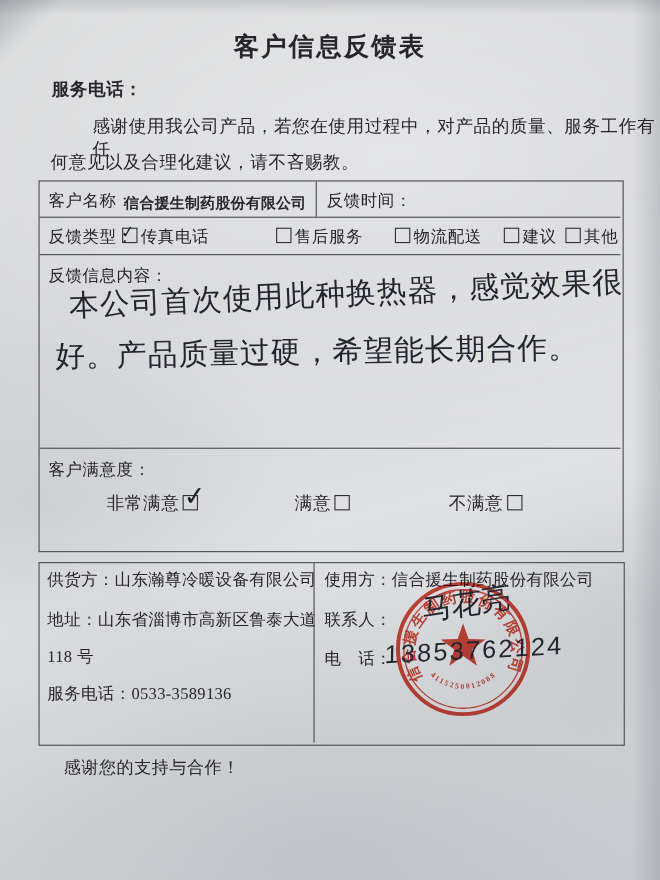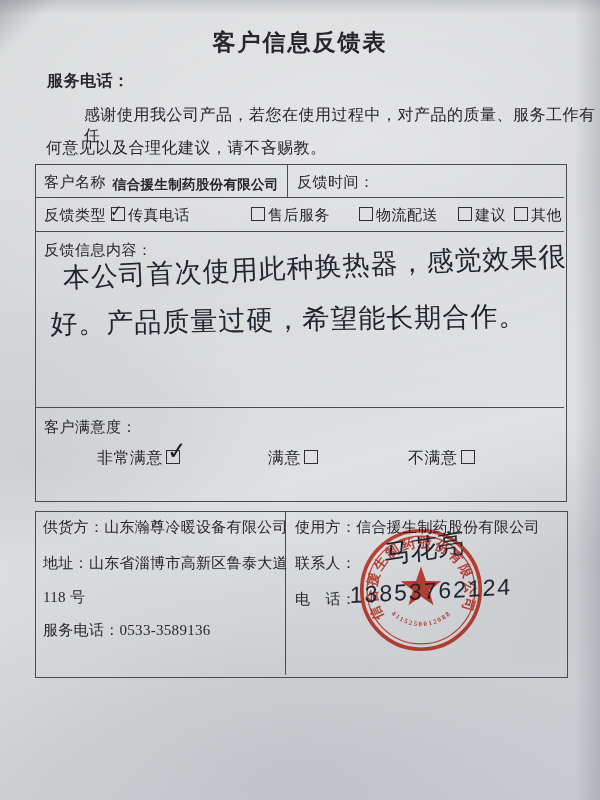--- a/index.html
+++ b/index.html
@@ -146,13 +146,14 @@
       <textPath href="#sealArc" xlink:href="#sealArc" startOffset="3">信合援生制药股份有限公司</textPath>
     </text>
     <text font-size="6.5" font-weight="bold" fill="#d53a2a" letter-spacing="1.6" font-family="Liberation Serif, serif">
       <textPath href="#sealNumArc" xlink:href="#sealNumArc" startOffset="6">4115250012088</textPath>
     </text>
   </svg>
 
   <div class="abs hw hw-sig" style="left:383px; top:537px;">马花亮</div>
   <div class="abs hw hw-phone" style="left:350px; top:582px;">13853762124</div>
 
+  <div class="abs closing z2" style="left:58px; top:688px;">感谢您的支持与合作！</div>
 </div>
 
 </body></html>

